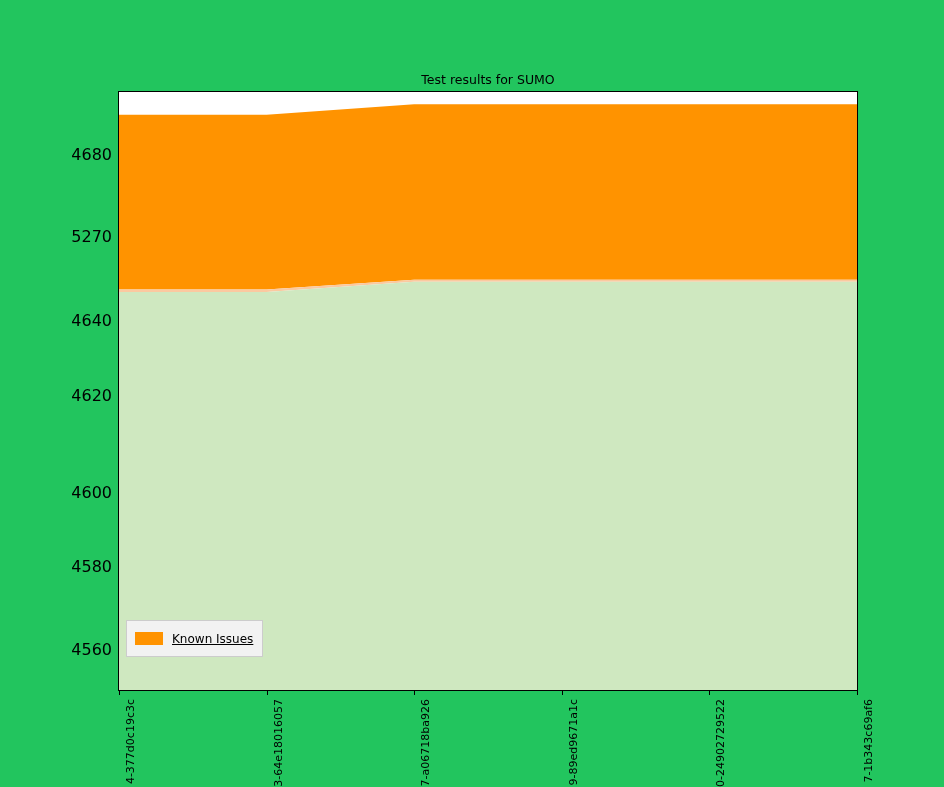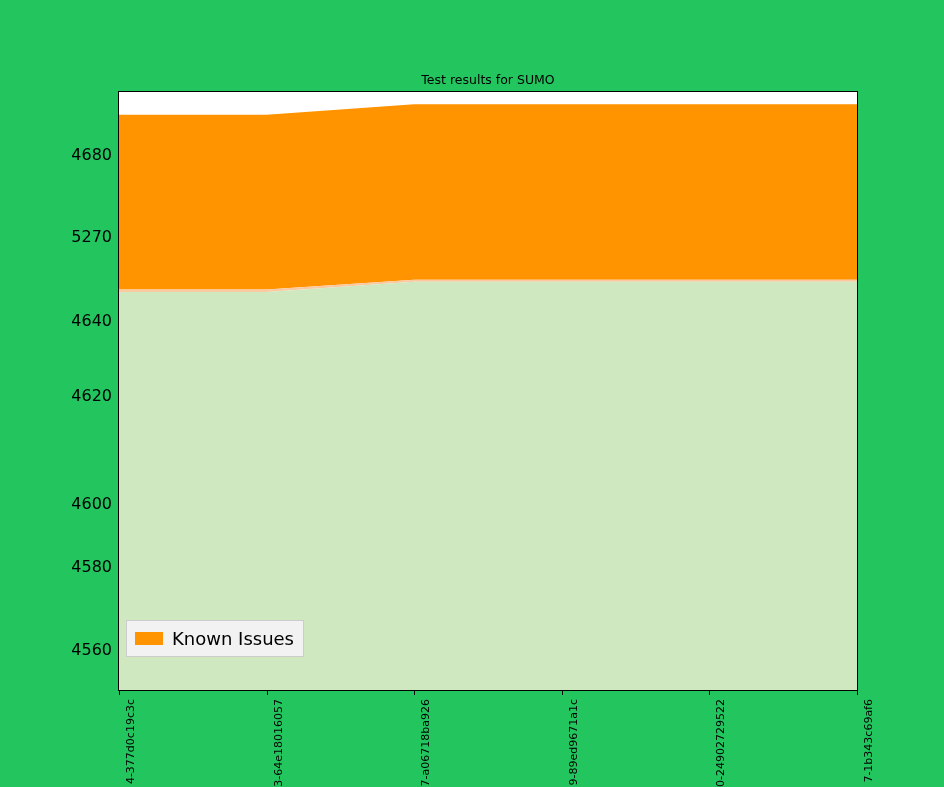--- a/index.html
+++ b/index.html
@@ -118,36 +118,37 @@
     align-items: center;
     height: 21px;
   }
   .legend-swatch {
     width: 28px;
     height: 13px;
     margin-right: 9px;
     flex: 0 0 auto;
   }
   .legend-label {
-    font-size: 18px;
+    font-size: 12px;
     color: #000000;
     white-space: nowrap;
+    text-decoration: underline;
   }
 </style>
 </head>
 <body>
 
 <div id="figure">
 
   <div id="chart-title">Test results for SUMO</div>
 
   <div id="y-ticks">
       <div class="ytick" style="top: 557.759px;">4560</div>
       <div class="ytick" style="top: 475.276px; text-align: center;">4580</div>
-      <div class="ytick" style="top: 412px;">4600</div>
+      <div class="ytick" style="top: 401px;">4600</div>
       <div class="ytick" style="top: 304px;">4620</div>
       <div class="ytick" style="top: 229px;">4640</div>
       <div class="ytick" style="top: 145.345px;">5270</div>
       <div class="ytick" style="top: 62.8621px;">4680</div>
     </div>
   <div id="y-marks">
       <div class="ytick-mark" style="top: 557.759px;"></div>
       <div class="ytick-mark" style="top: 475.276px;"></div>
       <div class="ytick-mark" style="top: 392.793px;"></div>
       <div class="ytick-mark" style="top: 310.31px;"></div>

